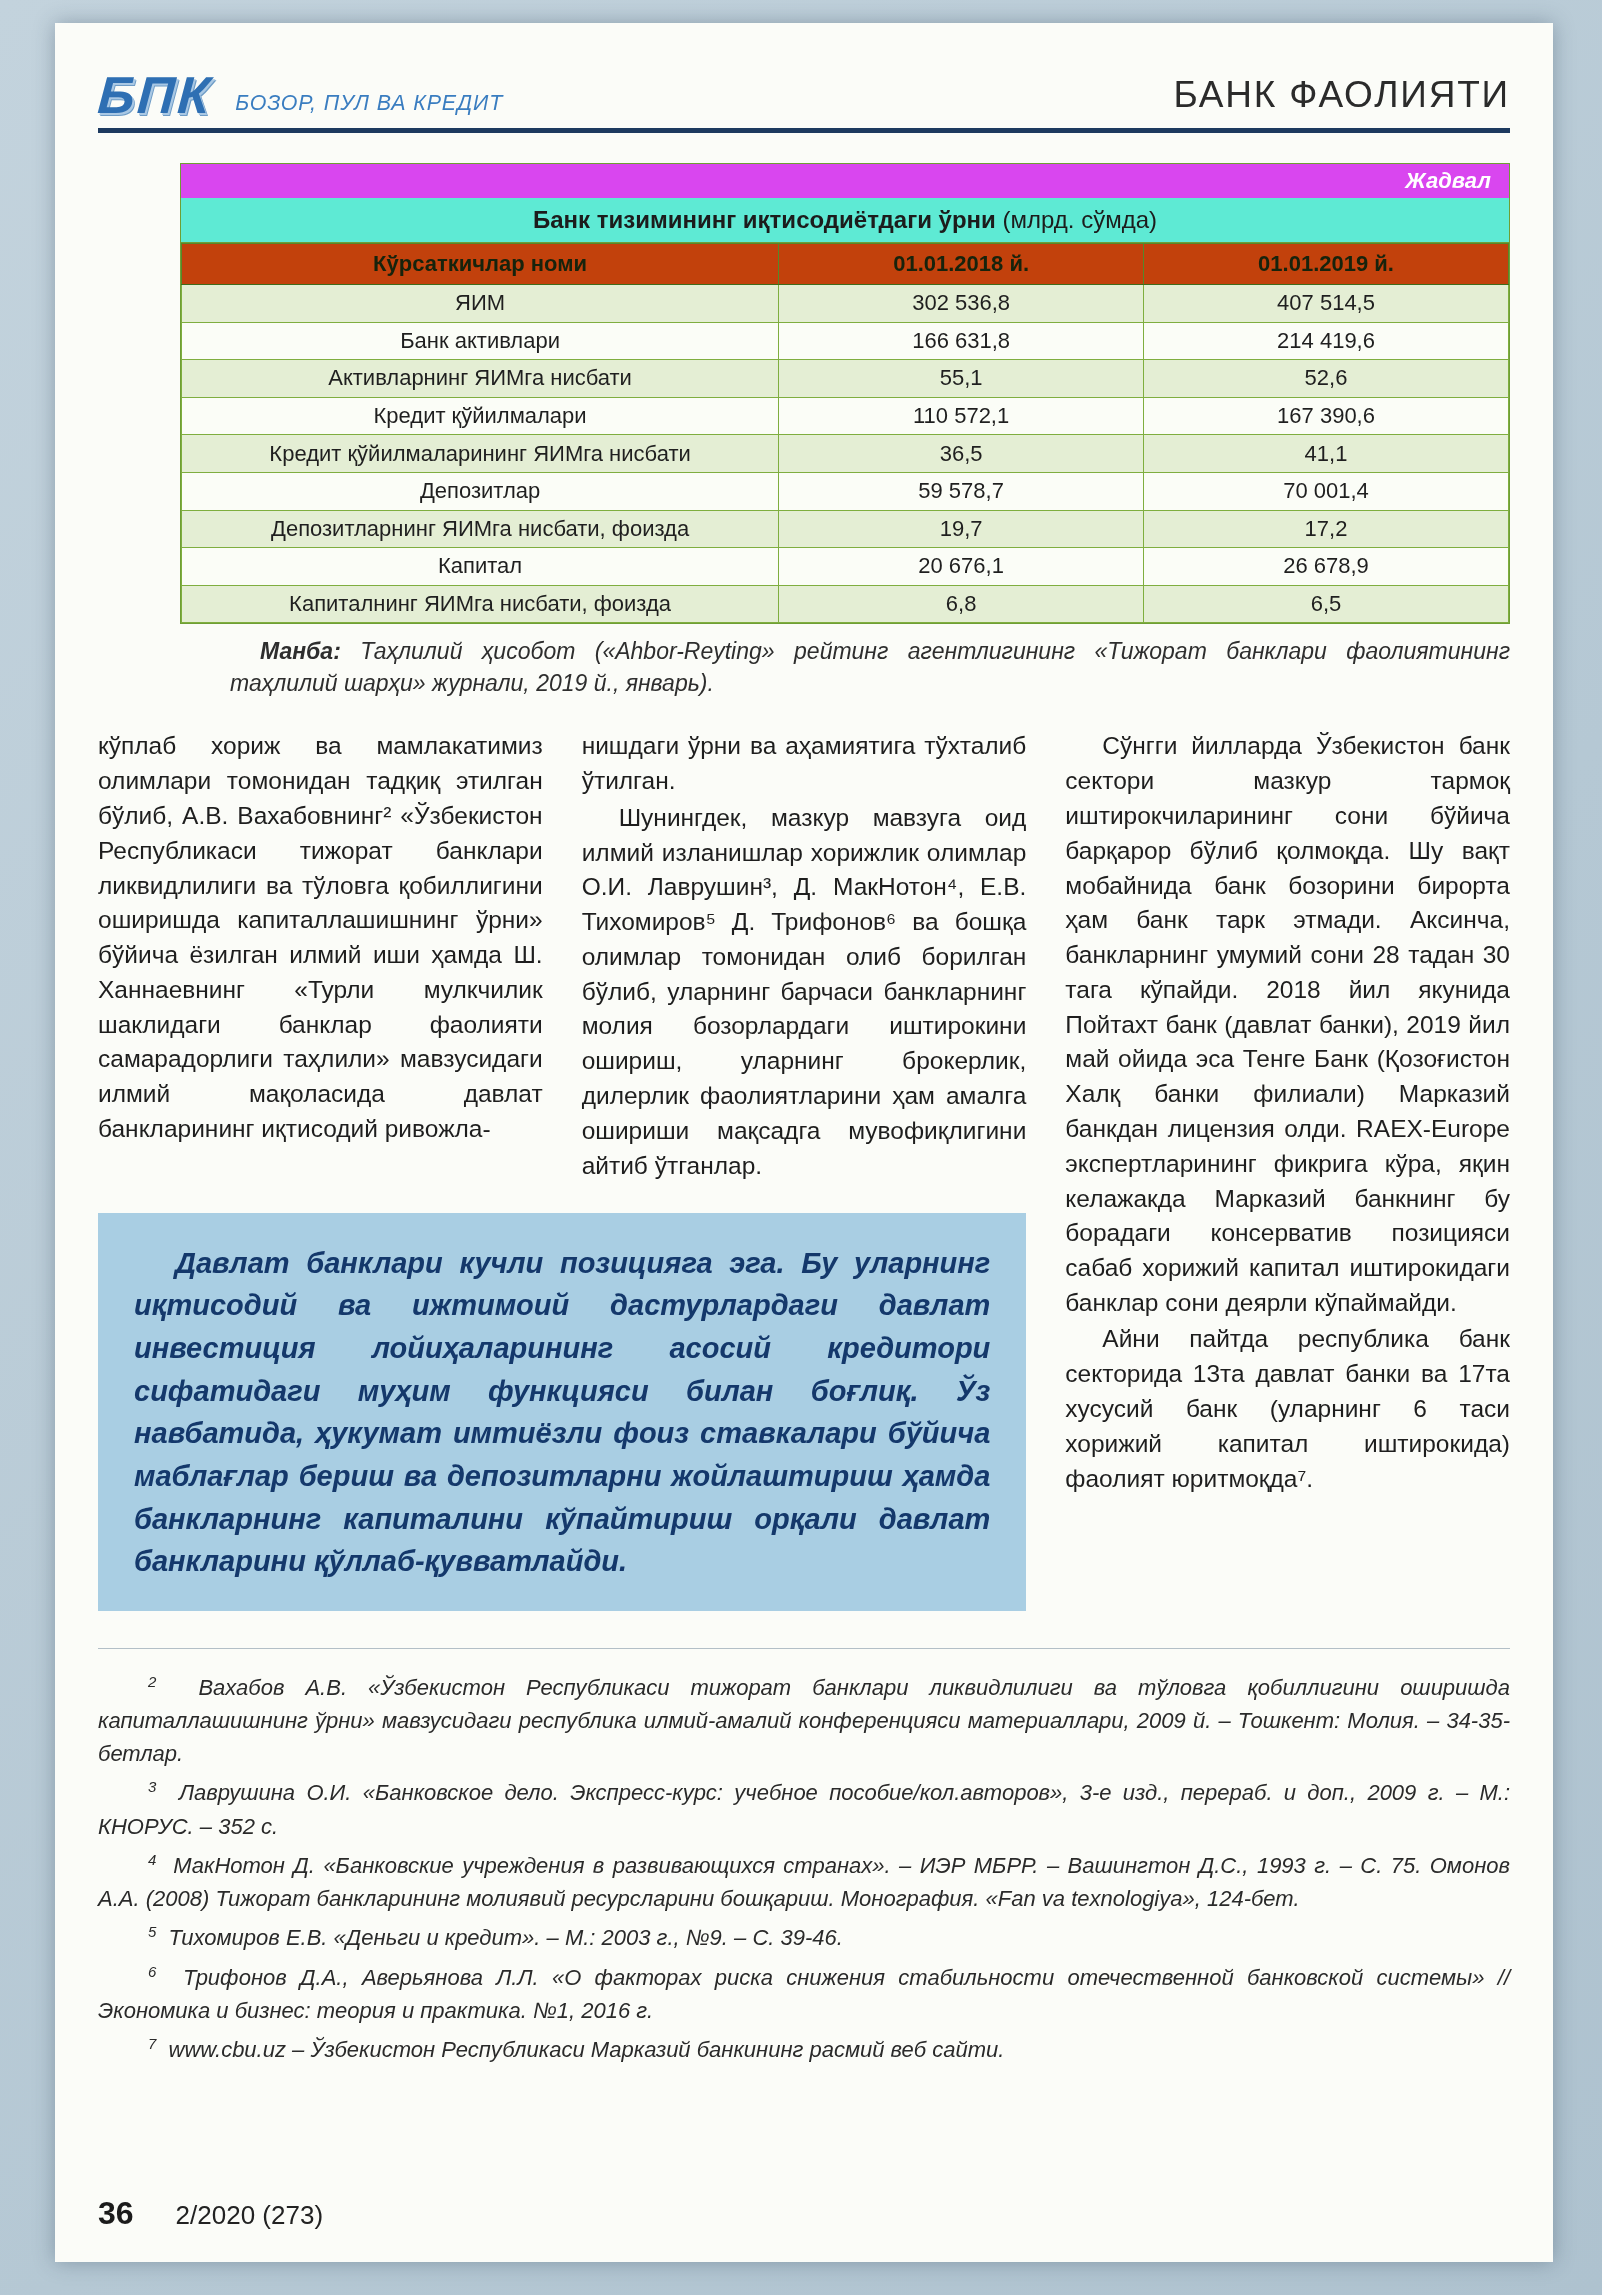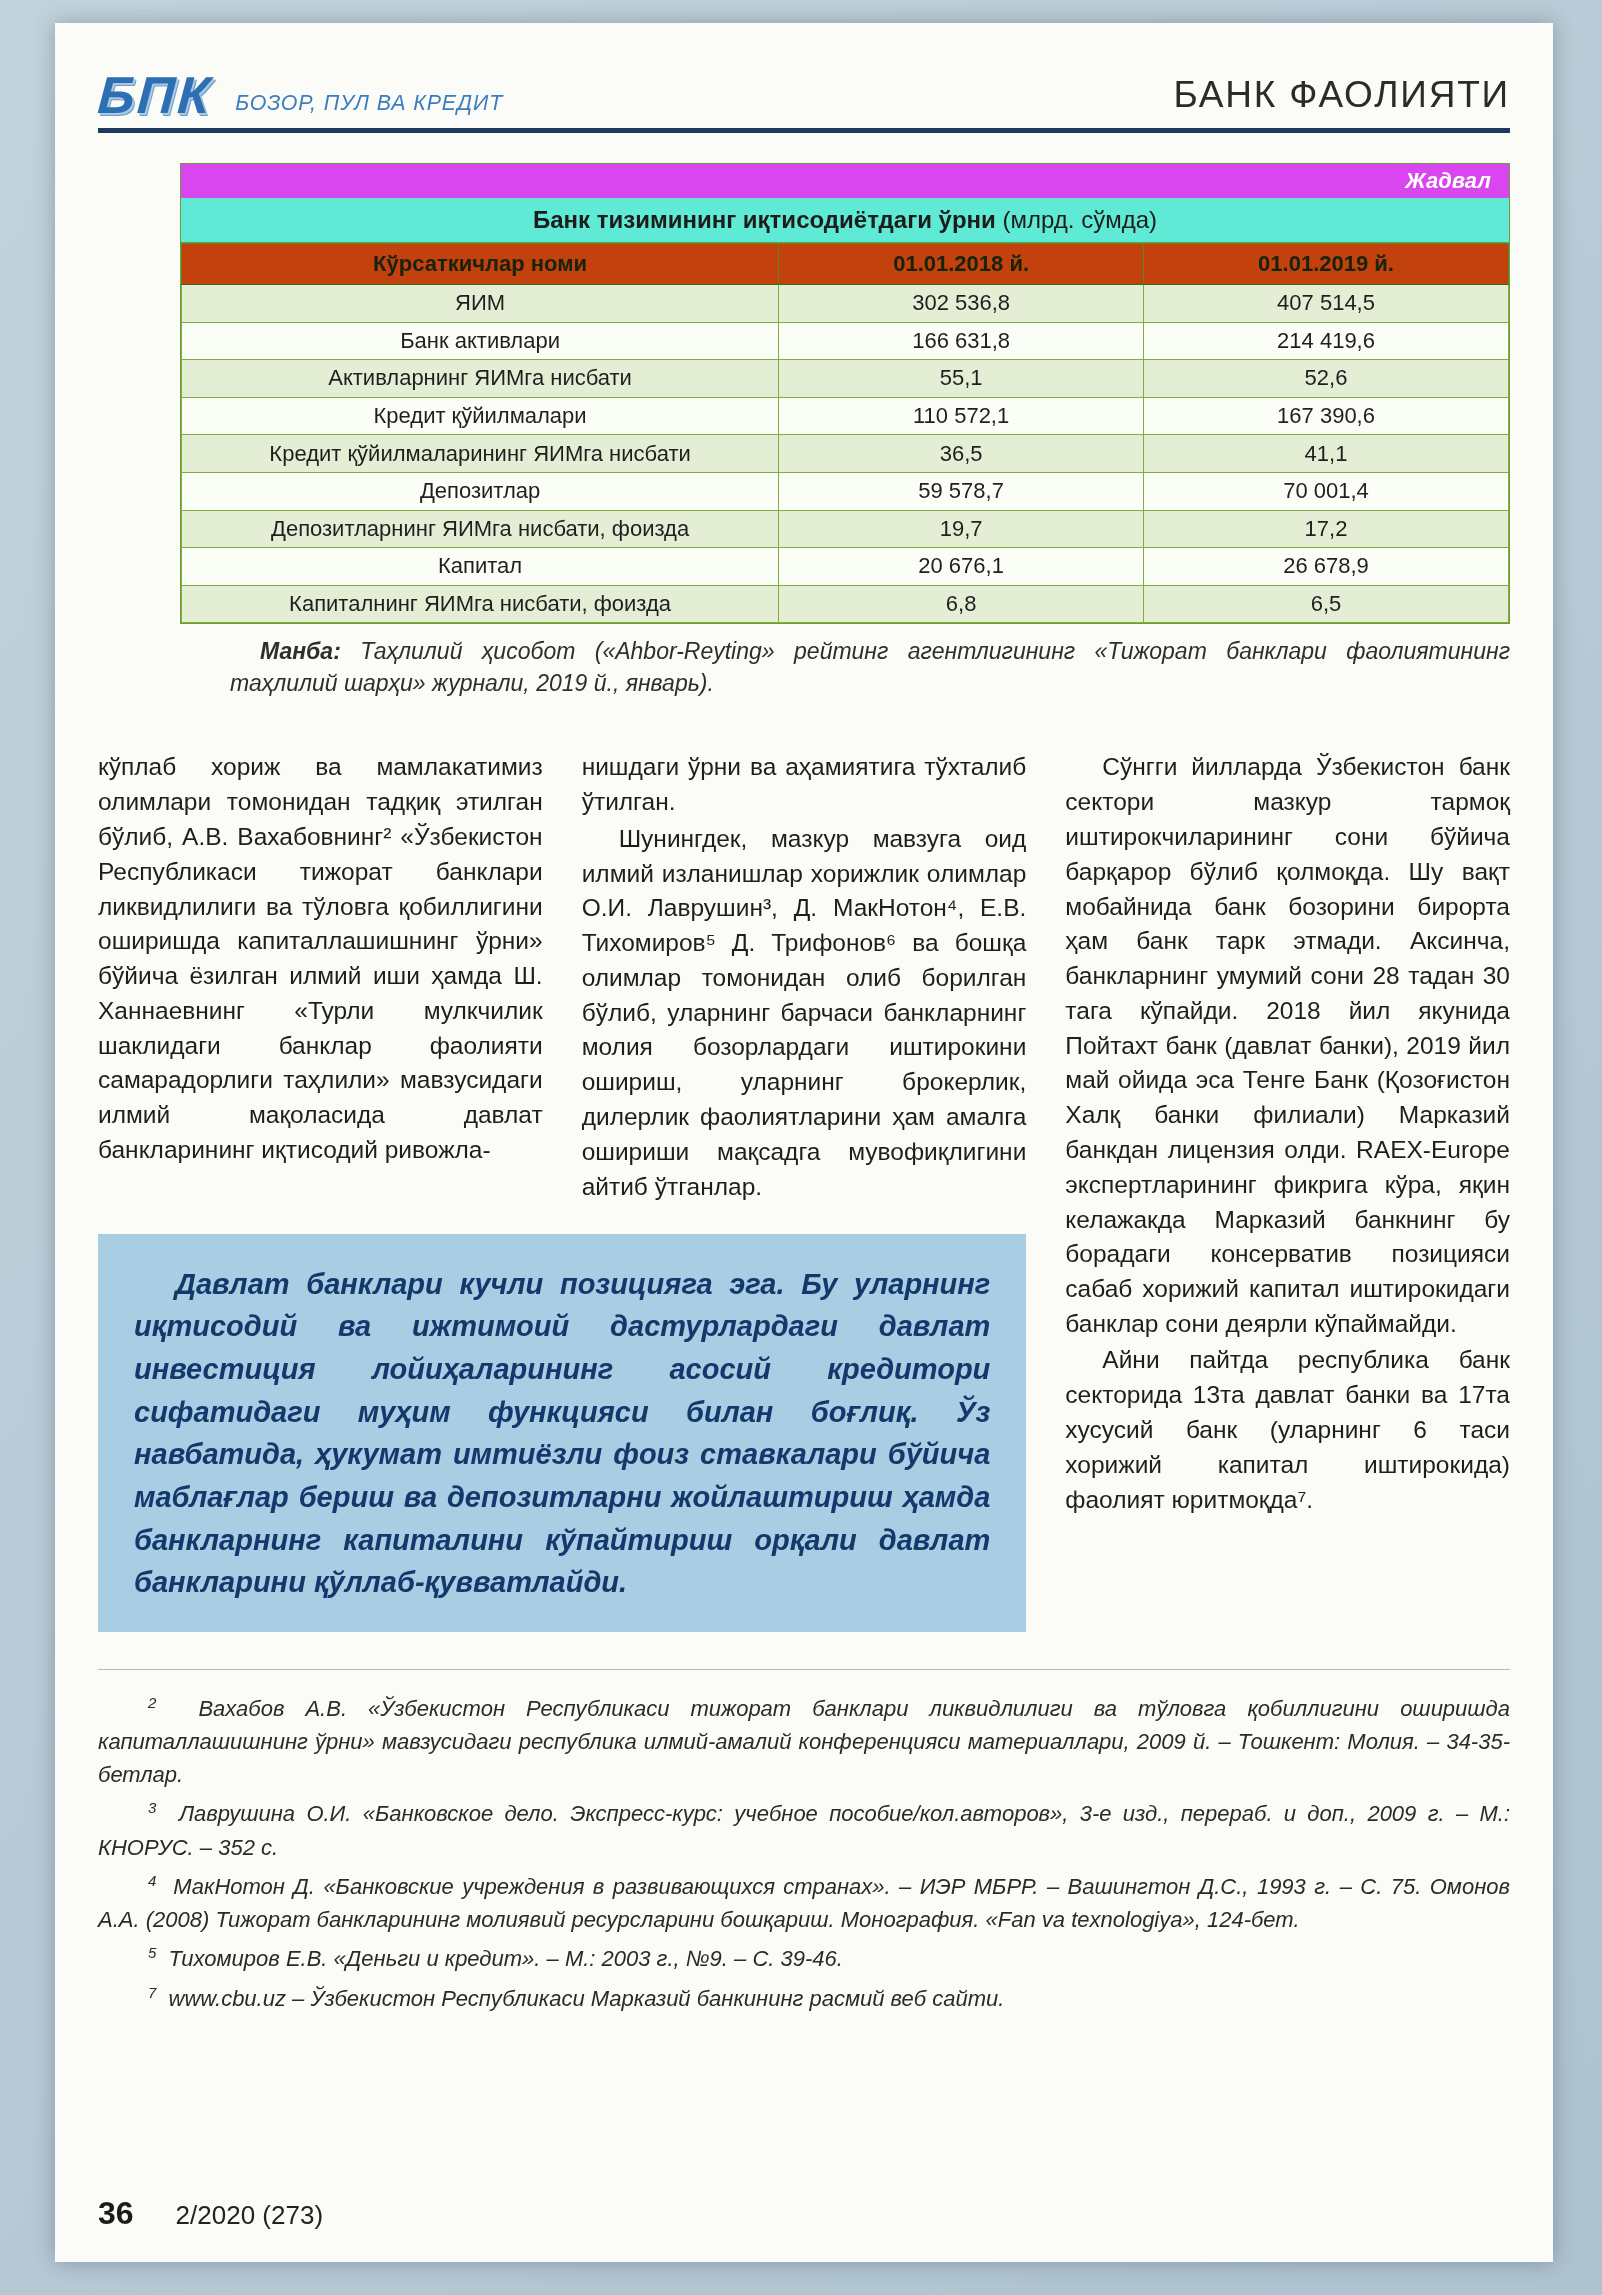--- a/index.html
+++ b/index.html
@@ -114,21 +114,21 @@
     display: grid;
     grid-template-columns: 1fr 1fr 1fr;
     grid-template-rows: auto 1fr;
     column-gap: 39px;
     row-gap: 30px;
     font-size: 24.5px;
     line-height: 1.42;
     color: #1e1e1e;
     text-align: justify;
   }
-  .main p { text-align: justify; margin-top: 21px; }
+  .main p { text-align: justify; }
   .main p.indent { text-indent: 37px; }
   .main p + p { margin-top: 1.8px; }
   .col-1 { grid-column: 1; grid-row: 1; }
   .col-2 { grid-column: 2; grid-row: 1; }
   .col-3 { grid-column: 3; grid-row: 1 / span 2; }
 
   .callout {
     grid-column: 1 / span 2;
     grid-row: 2;
     align-self: start;
@@ -257,20 +257,21 @@
         <p class="indent">Айни пайтда республика банк секторида 13та давлат банки ва 17та хусусий банк (уларнинг 6 таси хорижий капитал иштирокида) фаолият юритмоқда⁷.</p>
       </div>
       <div class="callout">Давлат банклари кучли позицияга эга. Бу уларнинг иқтисодий ва ижтимоий дастурлардаги давлат инвестиция лойиҳаларининг асосий кредитори сифатидаги муҳим функцияси билан боғлиқ. Ўз навбатида, ҳукумат имтиёзли фоиз ставкалари бўйича маблағлар бериш ва депозитларни жойлаштириш ҳамда банкларнинг капиталини кўпайтириш орқали давлат банкларини қўллаб-қувватлайди.</div>
     </div>
 
     <div class="footnotes" id="footnotes">
         <p class="footnote"><sup>2</sup>&nbsp;&nbsp;Вахабов А.В. «Ўзбекистон Республикаси тижорат банклари ликвидлилиги ва тўловга қобиллигини оширишда капиталлашишнинг ўрни» мавзусидаги республика илмий-амалий конференцияси материаллари, 2009 й. – Тошкент: Молия. – 34-35-бетлар.</p>
         <p class="footnote"><sup>3</sup>&nbsp;&nbsp;Лаврушина О.И. «Банковское дело. Экспресс-курс: учебное пособие/кол.авторов», 3-е изд., перераб. и доп., 2009 г. – М.: КНОРУС. – 352 с.</p>
         <p class="footnote"><sup>4</sup>&nbsp;&nbsp;МакНотон Д. «Банковские учреждения в развивающихся странах». – ИЭР МБРР. – Вашингтон Д.С., 1993 г. – С. 75. Омонов А.А. (2008) Тижорат банкларининг молиявий ресурсларини бошқариш. Монография. «Fan va texnologiya», 124-бет.</p>
         <p class="footnote"><sup>5</sup>&nbsp;&nbsp;Тихомиров Е.В. «Деньги и кредит». – М.: 2003 г., №9. – С. 39-46.</p>
+        <p class="footnote"><sup>6</sup>&nbsp;&nbsp;Трифонов Д.А., Аверьянова Л.Л. «О факторах риска снижения стабильности отечественной банковской системы» // Экономика и бизнес: теория и практика. №1, 2016 г.</p>
         <p class="footnote"><sup>7</sup>&nbsp;&nbsp;www.cbu.uz – Ўзбекистон Республикаси Марказий банкининг расмий веб сайти.</p>
       </div>
 
     <div class="footer">
       <span class="page-num">36</span>
       <span class="issue">2/2020 (273)</span>
     </div>
 
   </div>
 </div>

